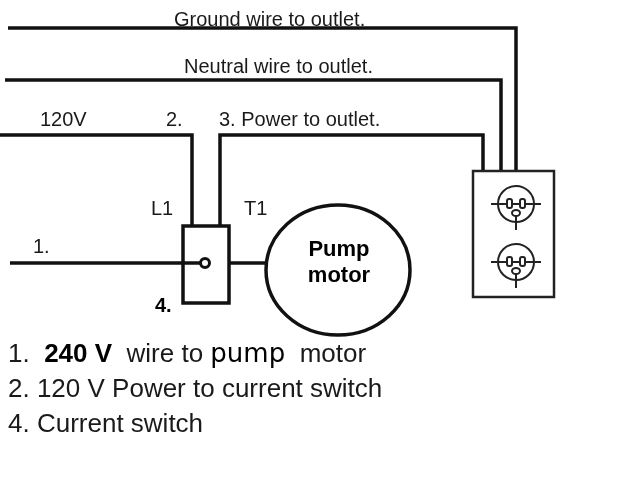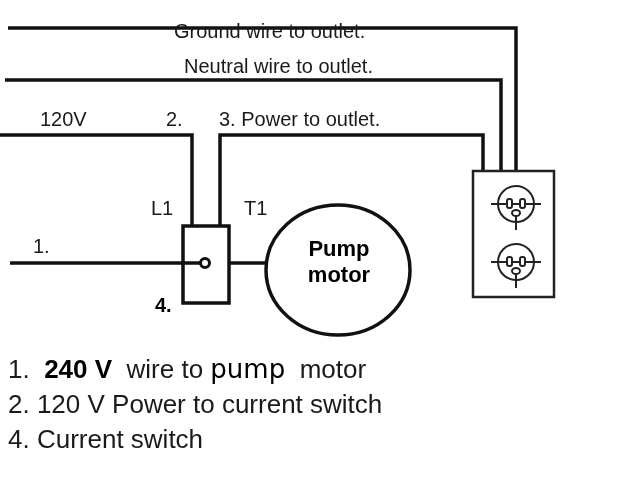--- a/index.html
+++ b/index.html
@@ -1,21 +1,21 @@
 <!DOCTYPE html>
 <html><head>
 <meta charset="utf-8">
 <style>
   html, body { margin: 0; padding: 0; background: #ffffff; }
   body { width: 640px; height: 498px; position: relative; overflow: hidden; font-family: "Liberation Sans", sans-serif; color: #111; }
   svg { position: absolute; left: 0; top: 0; }
   .lbl { position: absolute; white-space: nowrap; font-family: "Liberation Sans", sans-serif; color: #1a1a1a; }
   .lbl-sm { font-size: 20px; }
   .bold { font-weight: bold; color: #000; }
-  .legend { position: absolute; left: 8px; top: 352px; font-size: 26px; line-height: 35px; color: #1a1a1a; }
+  .legend { position: absolute; left: 8px; top: 336px; font-size: 26px; line-height: 35px; color: #1a1a1a; }
   .legend div { white-space: nowrap; }
   .b { font-weight: bold; color: #000; }
   .bb { font-family: "DejaVu Sans", sans-serif; color: #000; }
 </style>
 </head>
 <body>
 
 <svg width="640" height="498">
   <g stroke="#111" stroke-width="3.5" fill="none" stroke-linejoin="miter">
 
@@ -50,21 +50,21 @@
   <g stroke="#222" stroke-width="2" fill="none" transform="translate(516,262)">
     <circle r="18"></circle>
     <line x1="-25" y1="0" x2="25" y2="0"></line>
     <rect x="-9" y="-5" width="5" height="9" rx="2" fill="#fff"></rect>
     <rect x="4" y="-5" width="5" height="9" rx="2" fill="#fff"></rect>
     <ellipse cx="0" cy="9" rx="4" ry="3" fill="#fff"></ellipse>
     <line x1="0" y1="12" x2="0" y2="26"></line>
   </g>
 </svg>
 
-<div class="lbl lbl-sm" style="left:174px; top:20px;">Ground wire to outlet.</div>
+<div class="lbl lbl-sm" style="left:174px; top:8px;">Ground wire to outlet.</div>
 <div class="lbl lbl-sm" style="left:184px; top:55px;text-align:right;">Neutral wire to outlet.</div>
 <div class="lbl lbl-sm" style="left:40px; top:108px;">120V</div>
 <div class="lbl lbl-sm" style="left:166px; top:108px;">2.</div>
 <div class="lbl lbl-sm" style="left:219px; top:108px;">3. Power to outlet.</div>
 <div class="lbl lbl-sm" style="left:151px; top:197px;">L1</div>
 <div class="lbl lbl-sm" style="left:244px; top:197px;">T1</div>
 <div class="lbl lbl-sm" style="left:33px; top:235px;">1.</div>
 <div class="lbl lbl-sm bold" style="left:155px; top:294px;">4.</div>
 <div class="lbl bold" style="left:300px; top:236px; font-size:22px; line-height:26px; text-align:center; width:78px;">
   <div>Pump</div>

